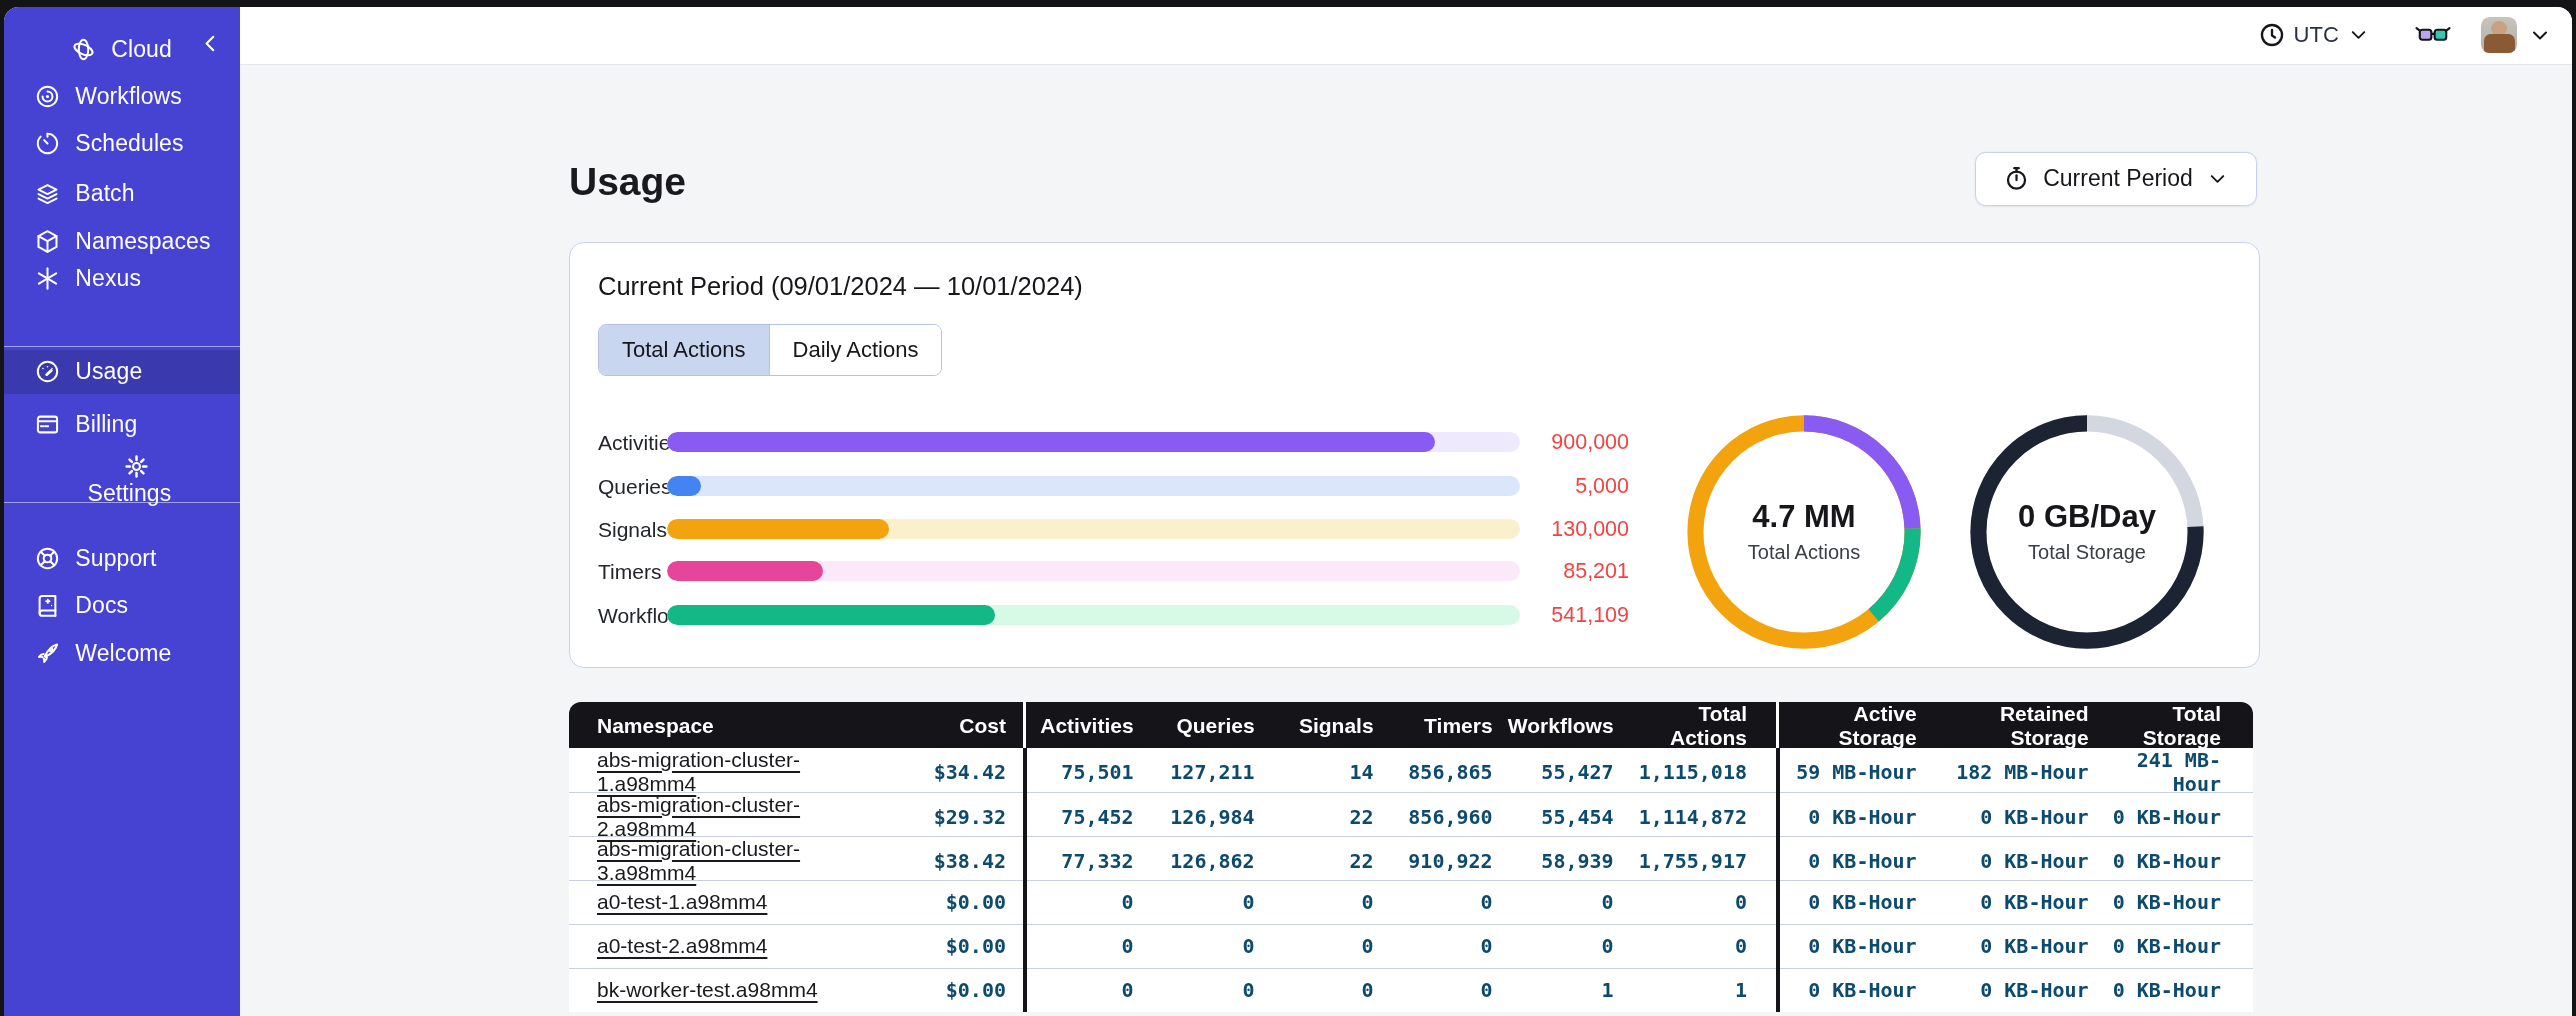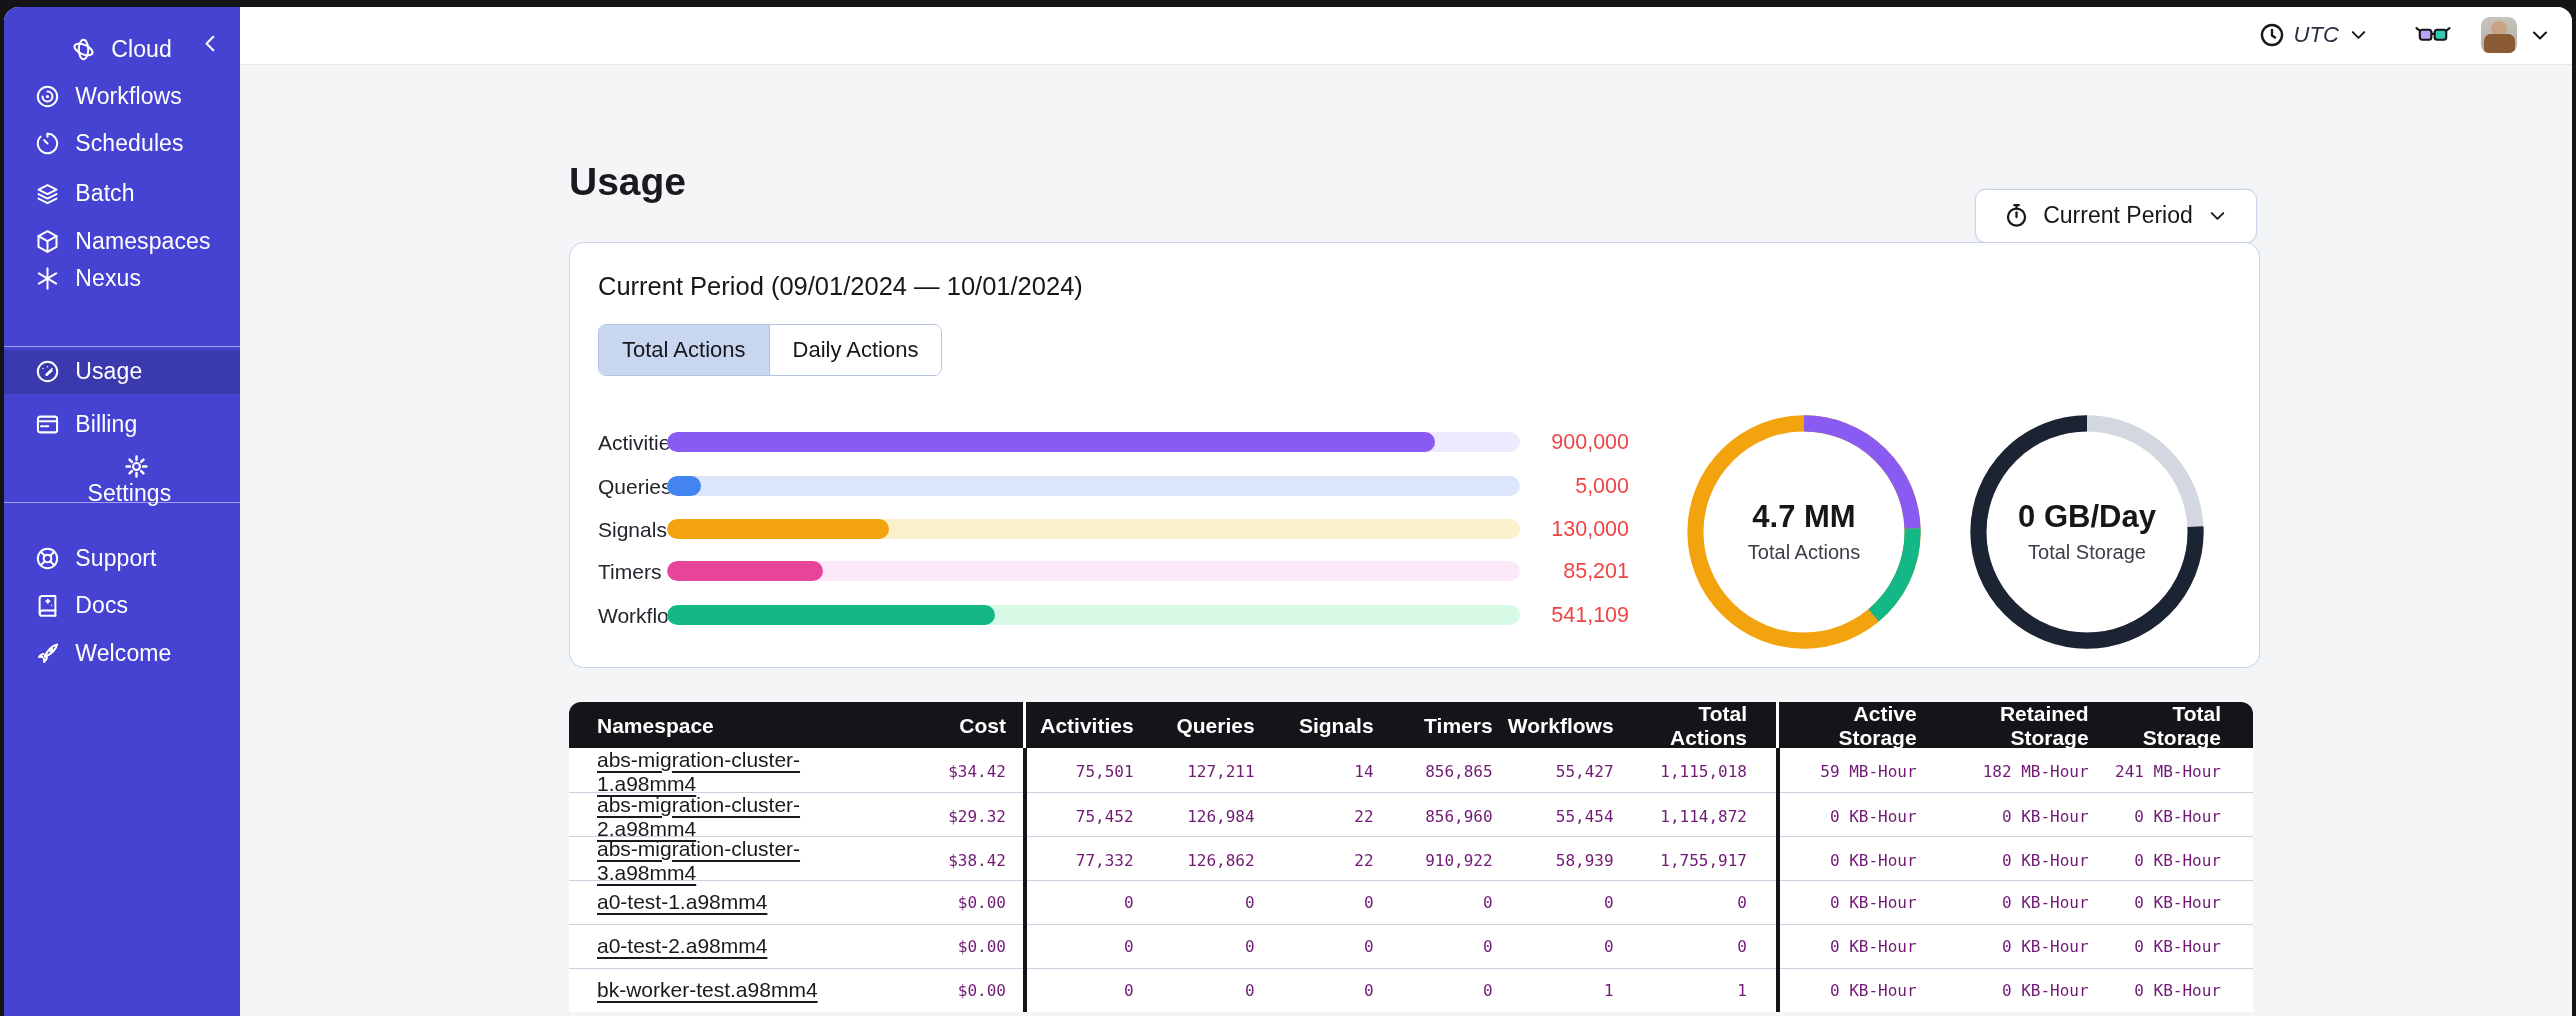--- a/index.html
+++ b/index.html
@@ -16,37 +16,37 @@
   .side-item .ic { width:27px; height:27px; margin-left:29.5px; flex:0 0 27px; display:flex; align-items:center; justify-content:center; }
   .side-item .lbl { margin-left:14.8px; font-size:23px; font-weight:500; letter-spacing:0.1px; }
   .side-item.active-band { background:#3B39AE; height:44px; }
   .side-divider { position:absolute; left:0; width:236px; height:1.3px; background:rgba(235,239,250,0.55); }
   .brand-chevron { position:absolute; left:193px; width:27px; height:27px; }
   svg.icn { stroke:#FFFFFF; stroke-width:1.8; fill:none; stroke-linecap:round; stroke-linejoin:round; }
 
   
   .topbar { position:absolute; left:236px; right:0; top:0; height:58px; background:#FFFFFF;
             border-bottom:1.3px solid #E4E6EA; }
-  .topbar-right { position:absolute; right:20px; top:0; height:56px; display:flex; align-items:center;font-style:italic; }
+  .topbar-right { position:absolute; right:20px; top:0; height:56px; display:flex; align-items:center; }
   .tz-group { display:flex; align-items:center; gap:8px; cursor:pointer; }
   .tz-label { font-size:22px; font-weight:500; color:#2A3142; }
   svg.dkicn { stroke:#17171B; stroke-width:2; fill:none; stroke-linecap:round; stroke-linejoin:round; }
   .avatar { width:36px; height:36px; border-radius:8.7px; margin-left:29.5px; overflow:hidden; position:relative;
             background:linear-gradient(180deg,#c7c4bd 0%,#b3afa8 100%); cursor:pointer; }
   .avatar:before { content:""; position:absolute; left:10px; top:4.7px; width:16px; height:14.8px; border-radius:50%;
                    background:#c9a183; }
   .avatar:after { content:""; position:absolute; left:2.7px; top:17.4px; width:31px; height:20px; border-radius:6.7px 6.7px 0 0;
                   background:#8a5a35; }
 
   
   .content { position:absolute; left:236px; right:0; top:59px; bottom:0; background:#F4F5F7; }
   .page-title { position:absolute; left:329px; top:94px; font-size:39px; font-weight:600; color:#1A1A1E; }
   .period-btn { position:absolute; left:1735px; top:86px; width:282px; height:54px; background:#FFFFFF;
                 border:1.3px solid #C6D1E8; border-radius:10.7px; display:flex; align-items:center; justify-content:center;
-                gap:13.4px; cursor:pointer; box-shadow:0 0.7px 2px rgba(30,40,70,0.08);margin-top:37px; }
+                gap:13.4px; cursor:pointer; box-shadow:0 0.7px 2px rgba(30,40,70,0.08); }
   .period-btn .lbl { font-size:23px; font-weight:500; color:#17171B; }
 
   
   .card { position:absolute; left:329px; top:176px; width:1691px; height:426px; background:#FFFFFF;
           border:1.3px solid #C7D2EA; border-radius:14.8px; }
   .card-title { position:absolute; left:28px; top:29.5px; font-size:25.5px; font-weight:500; color:#17171B; }
   .tabs { position:absolute; left:28px; top:81px; display:flex; border:1.3px solid #B4C3E2; border-radius:8px;
           overflow:hidden; background:#FFFFFF; }
   .tab { height:50px; padding:0 23px; display:flex; align-items:center; font-size:22px; font-weight:500;
          color:#17171B; cursor:pointer; background:#FFFFFF; }
@@ -73,21 +73,21 @@
               align-items:center; color:#FFFFFF; font-size:21px; font-weight:600; }
   .t-body { position:relative; background:#FFFFFF; }
   .t-row { display:grid; grid-template-columns:302px 152px 124px 121px 119px 119px 121px 148px 155px 172px 151px;
            height:44px; align-items:center; background:#FFFFFF; }
   .t-row + .t-row { border-top:1.3px solid #C9D1DE; }
   .cell-r { text-align:right; padding-right:13.4px; }
   .cell-cost { text-align:right; padding-right:17px; }
   .cell-ta { text-align:right; padding-right:28px; }
   .cell-ts { text-align:right; padding-right:32px; }
   .cell-ns { padding-left:28px; }
-  .t-row .mono { font-family:"DejaVu Sans Mono", monospace; font-size:16px; color:#701a75; }
+  .t-row .mono { font-family:"DejaVu Sans Mono", monospace; font-size:20px; color:#0c4a6e;font-weight:bold; }
   .ns-link { font-size:21px; color:#1A1A1E; text-decoration:underline; text-underline-offset:4px; cursor:pointer; }
   .vsep-head { position:absolute; top:0; width:3.4px; height:46px; background:#FFFFFF; }
   .vsep-body { position:absolute; top:46px; width:4px; bottom:0; background:#141419; }
   .vs1 { left:454px; } .vs2 { left:1207px; }
 </style>
 </head>
 <body>
 
 <div class="window">
 

